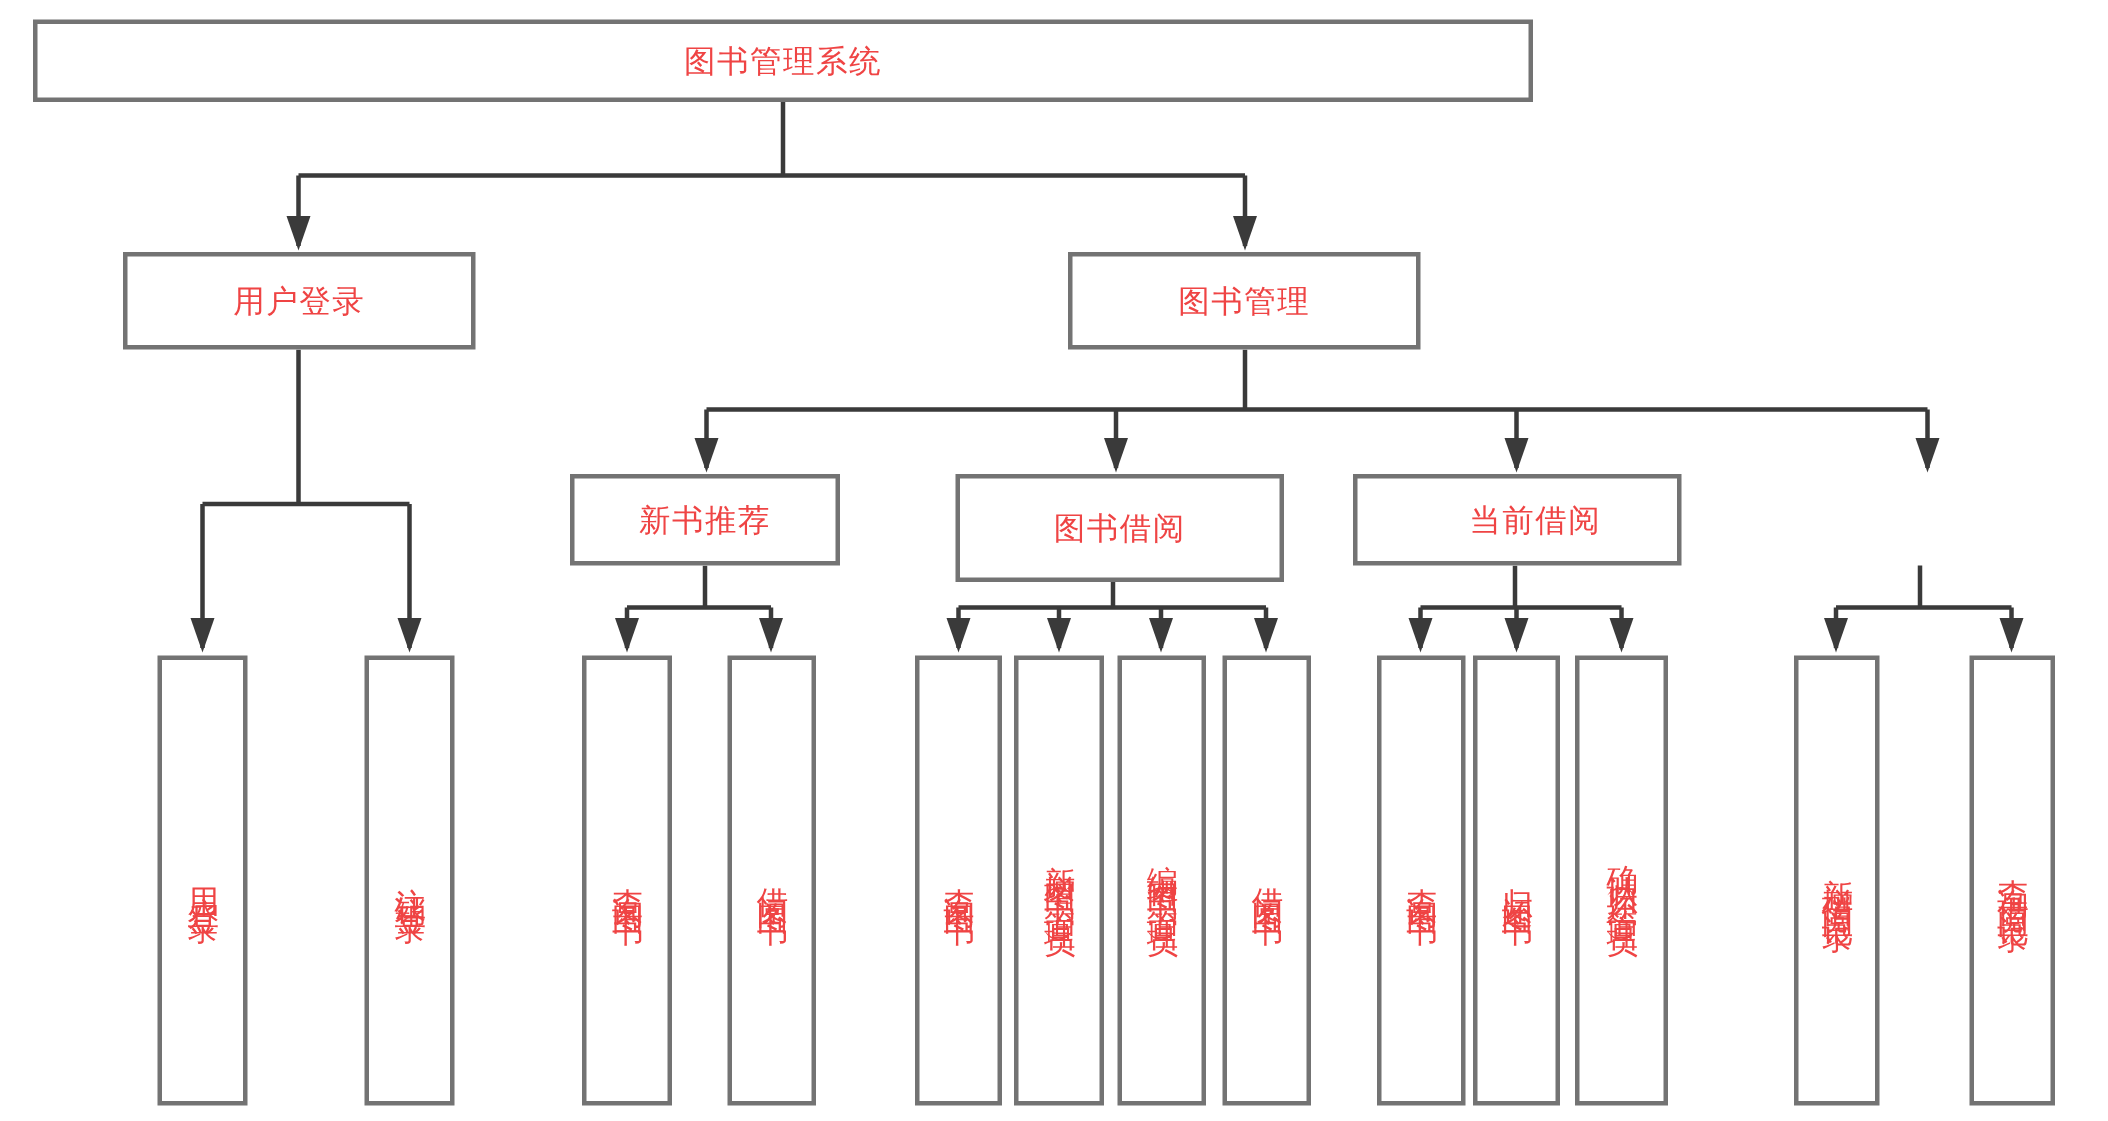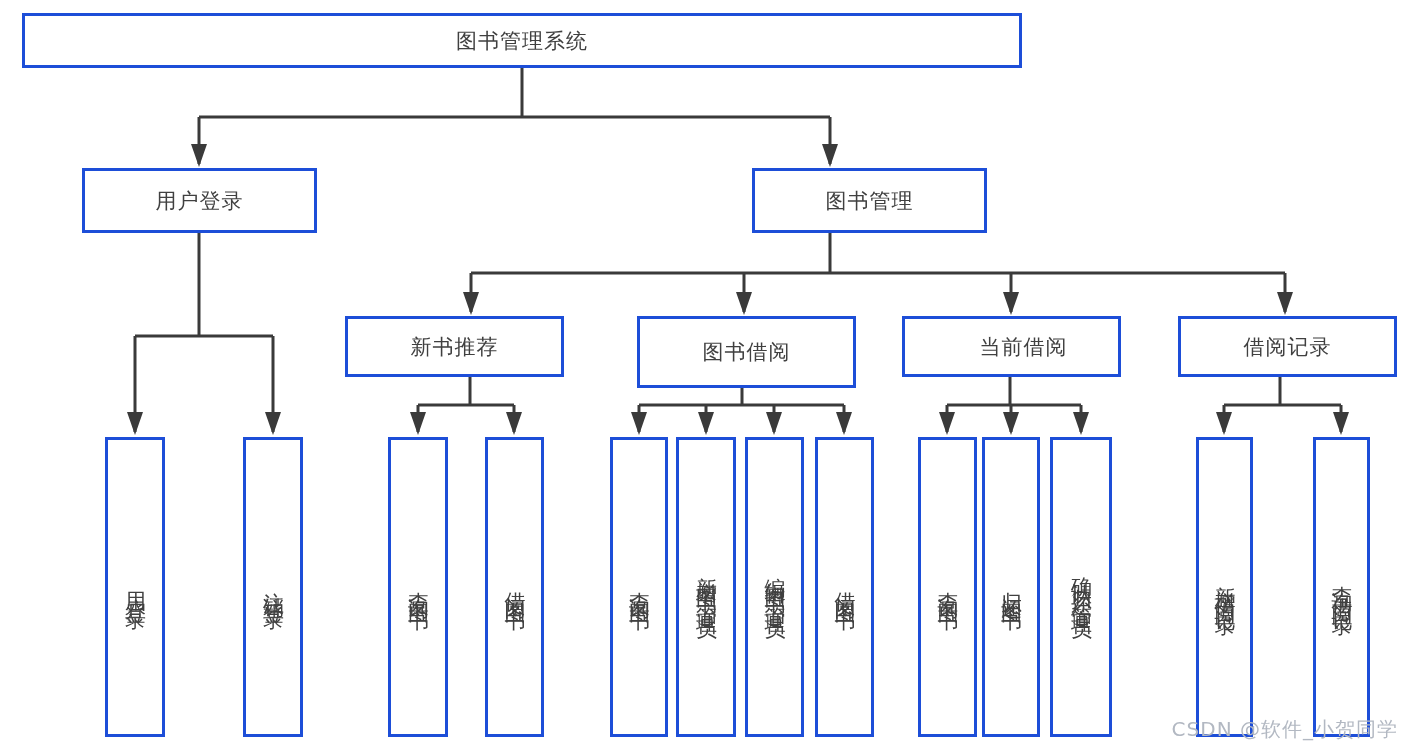--- a/index.html
+++ b/index.html
@@ -13,23 +13,23 @@
   }
   .connectors {
     position: absolute;
     left: 0; top: 0;
     width: 1405px; height: 747px;
     z-index: 1;
   }
   .node {
     position: absolute;
     box-sizing: border-box;
-    border: 3px solid #1d4ed8;
+    border: 3px solid #737373;
     background: #ffffff;
-    color: #404040;
+    color: #ef4444;
     display: flex;
     align-items: center;
     justify-content: center;
     z-index: 2;
     font-size: 21px;
     letter-spacing: 1px;
   }
   .node.v {
     writing-mode: vertical-rl;
     text-orientation: mixed;
@@ -89,40 +89,38 @@
       <polygon points="1003,412 1019,412 1011,435"></polygon>
       <polygon points="1073,412 1089,412 1081,435"></polygon>
       <polygon points="1216,412 1232,412 1224,435"></polygon>
       <polygon points="1333,412 1349,412 1341,435"></polygon>
     </g>
   </svg>
 
   <div class="node" style="left:22px; top:13px; width:1000px; height:55px;">图书管理系统</div>
 
   <div class="node" style="left:82px; top:168px; width:235px; height:65px;">用户登录</div>
-  <div class="node" style="left:712px; top:168px; width:235px; height:65px;margin-left:40px;">图书管理</div>
+  <div class="node" style="left:712px; top:168px; width:235px; height:65px;">图书管理</div>
 
-  <div class="node" style="left:345px; top:316px; width:219px; height:61px;">新书推荐</div>
+  <div class="node" style="left:380px; top:316px; width:180px; height:61px;">新书推荐</div>
   <div class="node" style="left:637px; top:316px; width:219px; height:72px;">图书借阅</div>
   <div class="node" style="left:902px; top:316px; width:219px; height:61px;padding-left:24px;">当前借阅</div>
-  <div class="node" style="left:1178px; top:316px; width:219px; height:61px;">借阅记录</div>
 
   <div class="node v" style="left:105px; top:437px; width:60px; height:300px;">用户登录</div>
   <div class="node v" style="left:243px; top:437px; width:60px; height:300px;">注销登录</div>
 
   <div class="node v" style="left:388px; top:437px; width:60px; height:300px;">查询图书</div>
   <div class="node v" style="left:485px; top:437px; width:59px; height:300px;">借阅图书</div>
 
   <div class="node v" style="left:610px; top:437px; width:58px; height:300px;">查询图书</div>
   <div class="node v" style="left:676px; top:437px; width:60px; height:300px;">新增图书（管理员）</div>
   <div class="node v" style="left:745px; top:437px; width:59px; height:300px;">编辑图书（管理员）</div>
   <div class="node v" style="left:815px; top:437px; width:59px; height:300px;">借阅图书</div>
 
   <div class="node v" style="left:918px; top:437px; width:59px; height:300px;">查询图书</div>
   <div class="node v" style="left:982px; top:437px; width:58px; height:300px;">归还图书</div>
   <div class="node v" style="left:1050px; top:437px; width:62px; height:300px;">确认归还（管理员）</div>
 
   <div class="node v" style="left:1196px; top:437px; width:57px; height:300px;">新增借阅记录</div>
   <div class="node v" style="left:1313px; top:437px; width:57px; height:300px;">查询借阅记录</div>
 
-  <div class="watermark">CSDN @软件_小贺同学</div>
 
 </div>
 
 </body></html>

